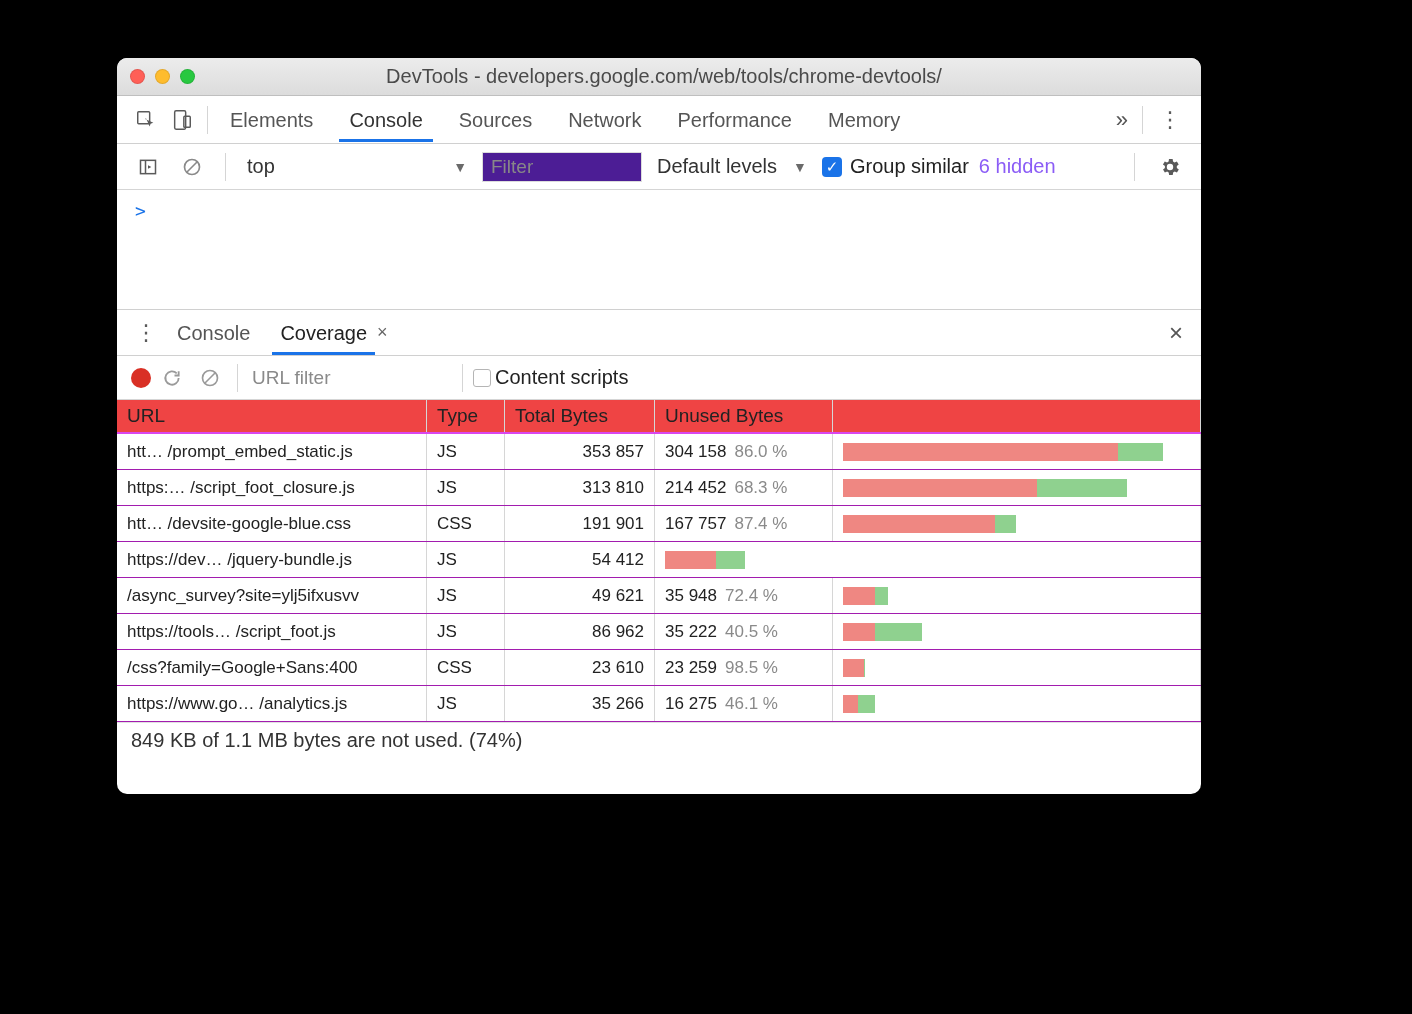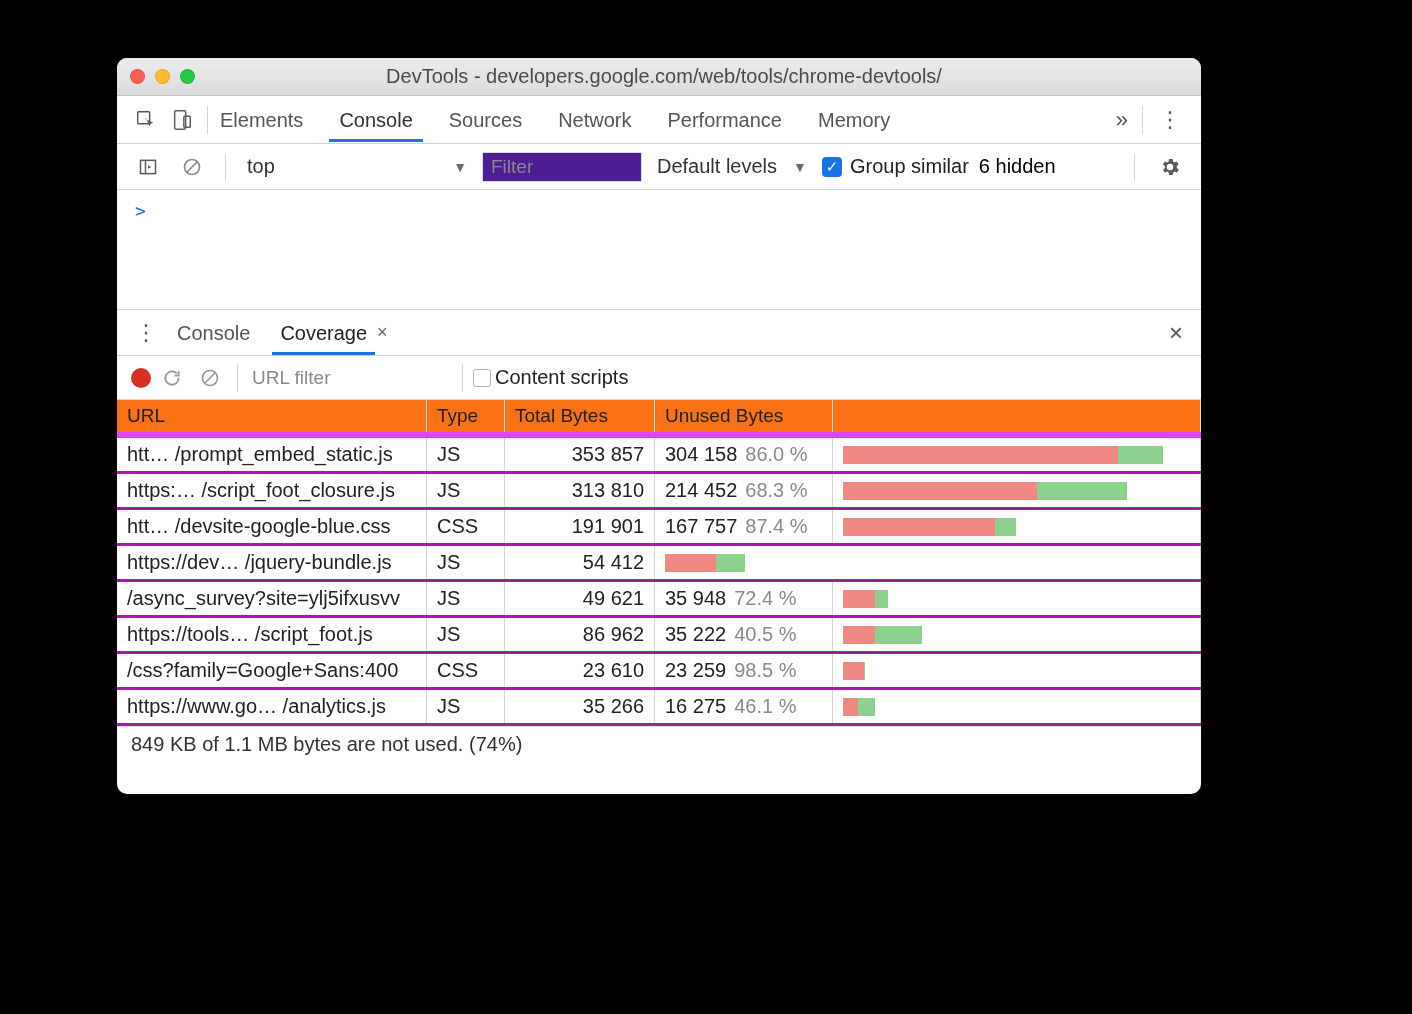--- a/index.html
+++ b/index.html
@@ -10,59 +10,59 @@
   .titlebar { height: 38px; background: linear-gradient(#ececec,#dcdcdc); border-bottom: 1px solid #bfbfbf; display: flex; align-items: center; padding: 0 13px; }
   .traffic { display: flex; gap: 10px; }
   .tl { width: 15px; height: 15px; border-radius: 50%; border: 1px solid rgba(0,0,0,.1); }
   .tl.red { background:#ff5f57; } .tl.yellow{ background:#febc2e; } .tl.green{ background:#28c840; }
   .title { flex:1; text-align:center; font-size: 20px; color:#4a4a4a; }
 
   
   .tabsrow { height: 48px; border-bottom: 1px solid #d0d0d0; display:flex; align-items:center; padding: 0 12px; gap: 2px; }
   .iconbtn { width: 34px; height: 34px; display:flex; align-items:center; justify-content:center; color:#5a5a5a; }
   .vdiv { width:1px; height: 28px; background:#d5d5d5; margin: 0 6px; }
-  .tabs { display:flex; gap: 28px; flex:1; align-items:center; }
+  .tabs { display:flex; gap: 28px; margin-left: 10px; flex:1; align-items:center; }
   .tab { padding: 10px 4px 9px; color:#555; cursor:pointer; position:relative; }
   .tab.active { color:#333; }
   .tab.active::after { content:""; position:absolute; left:-6px; right:-6px; bottom:-1px; height:3px; background:#1a73e8; }
   .kebab { font-size: 22px; color:#5a5a5a; padding: 0 8px; }
 
   
   .ctoolbar { height: 46px; border-bottom: 1px solid #d5d5d5; display:flex; align-items:center; padding: 0 14px; gap: 10px; }
   .sel { display:flex; align-items:center; gap:16px; border:1px solid transparent; padding:2px 4px; color:#333; }
   .tri { font-size: 14px; color:#6a6a6a; }
   .filterbox { width: 160px; height: 30px; border: 1px solid #dcdcdc; background:#4c1d95; padding: 0 8px; color:#888; font-size: 19px; display:flex; align-items:center; }
   .chk { width:20px; height:20px; border-radius:4px; background:#1a73e8; display:inline-flex; align-items:center; justify-content:center; color:#fff; font-size:15px; }
-  .muted { color:#000000; }
+  .muted { color:#8b5cf6; }
   .gearwrap { margin-left:auto; display:flex; align-items:center; gap:12px; }
 
   .consolebody { height: 120px; border-bottom: 1px solid #d0d0d0; padding: 10px 18px; color:#1a73e8; font-family: Menlo, monospace; font-size:18px; }
 
   
   .drawerhead { height: 46px; border-bottom: 1px solid #d0d0d0; display:flex; align-items:center; padding: 0 10px; gap: 6px; }
   .drawertab { padding: 10px 6px 9px; color:#555; position:relative; }
   .drawertab.active { color:#222; }
   .drawertab.active::after { content:""; position:absolute; left:-2px; right:-2px; bottom:-1px; height:3px; background:#1a73e8; }
   .closex { color:#666; font-size: 18px; margin-left: 4px; }
 
   
   .covtoolbar { height: 44px; border-bottom: 1px solid #d5d5d5; display:flex; align-items:center; padding: 0 14px; gap: 4px; }
   .recdot { width:20px; height:20px; border-radius:50%; background:#d93025; }
   .urlfilter { color:#8a8a8a; font-size: 19px; margin-left: 4px; }
   .cb { width:18px; height:18px; border:1px solid #b5b5b5; border-radius:3px; background:#fff; }
 
   
-  .thead { display:flex; background:#f97316; border-bottom:6px solid #d946ef; font-size:19px; }
+  .thead { display:flex; background:#ef4444; border-bottom:2px solid #d946ef; font-size:19px; }
   .thead > div, .trow > div { padding: 5px 10px; border-right:1px solid #d6d6d6; display:flex; align-items:center; }
   .col-url { width: 310px; }
   .col-type { width: 78px; }
   .col-total { width: 150px; justify-content:flex-end; font-variant-numeric: tabular-nums; }
   .col-unused { width: 178px; }
   .col-bar { flex:1; border-right:none; }
-  .trow { display:flex; border-bottom:3px solid #a21caf; font-size:20px; height: 36px; }
+  .trow { display:flex; border-bottom:1px solid #a21caf; font-size:17px; height: 36px; }
   .unused-val { text-align:right; font-variant-numeric: tabular-nums; }
   .pct { color:#8a8a8a; margin-left: 8px; }
   .bar { height: 18px; display:flex; width:100%; }
   .bar .r { background:#ef8782; }
   .bar .g { background:#8fd18f; }
   .status { padding: 6px 14px; font-size: 20px; color:#333; border-top: 1px solid #e0e0e0; }
 
   svg { display:block; }
 </style>
 </head>

